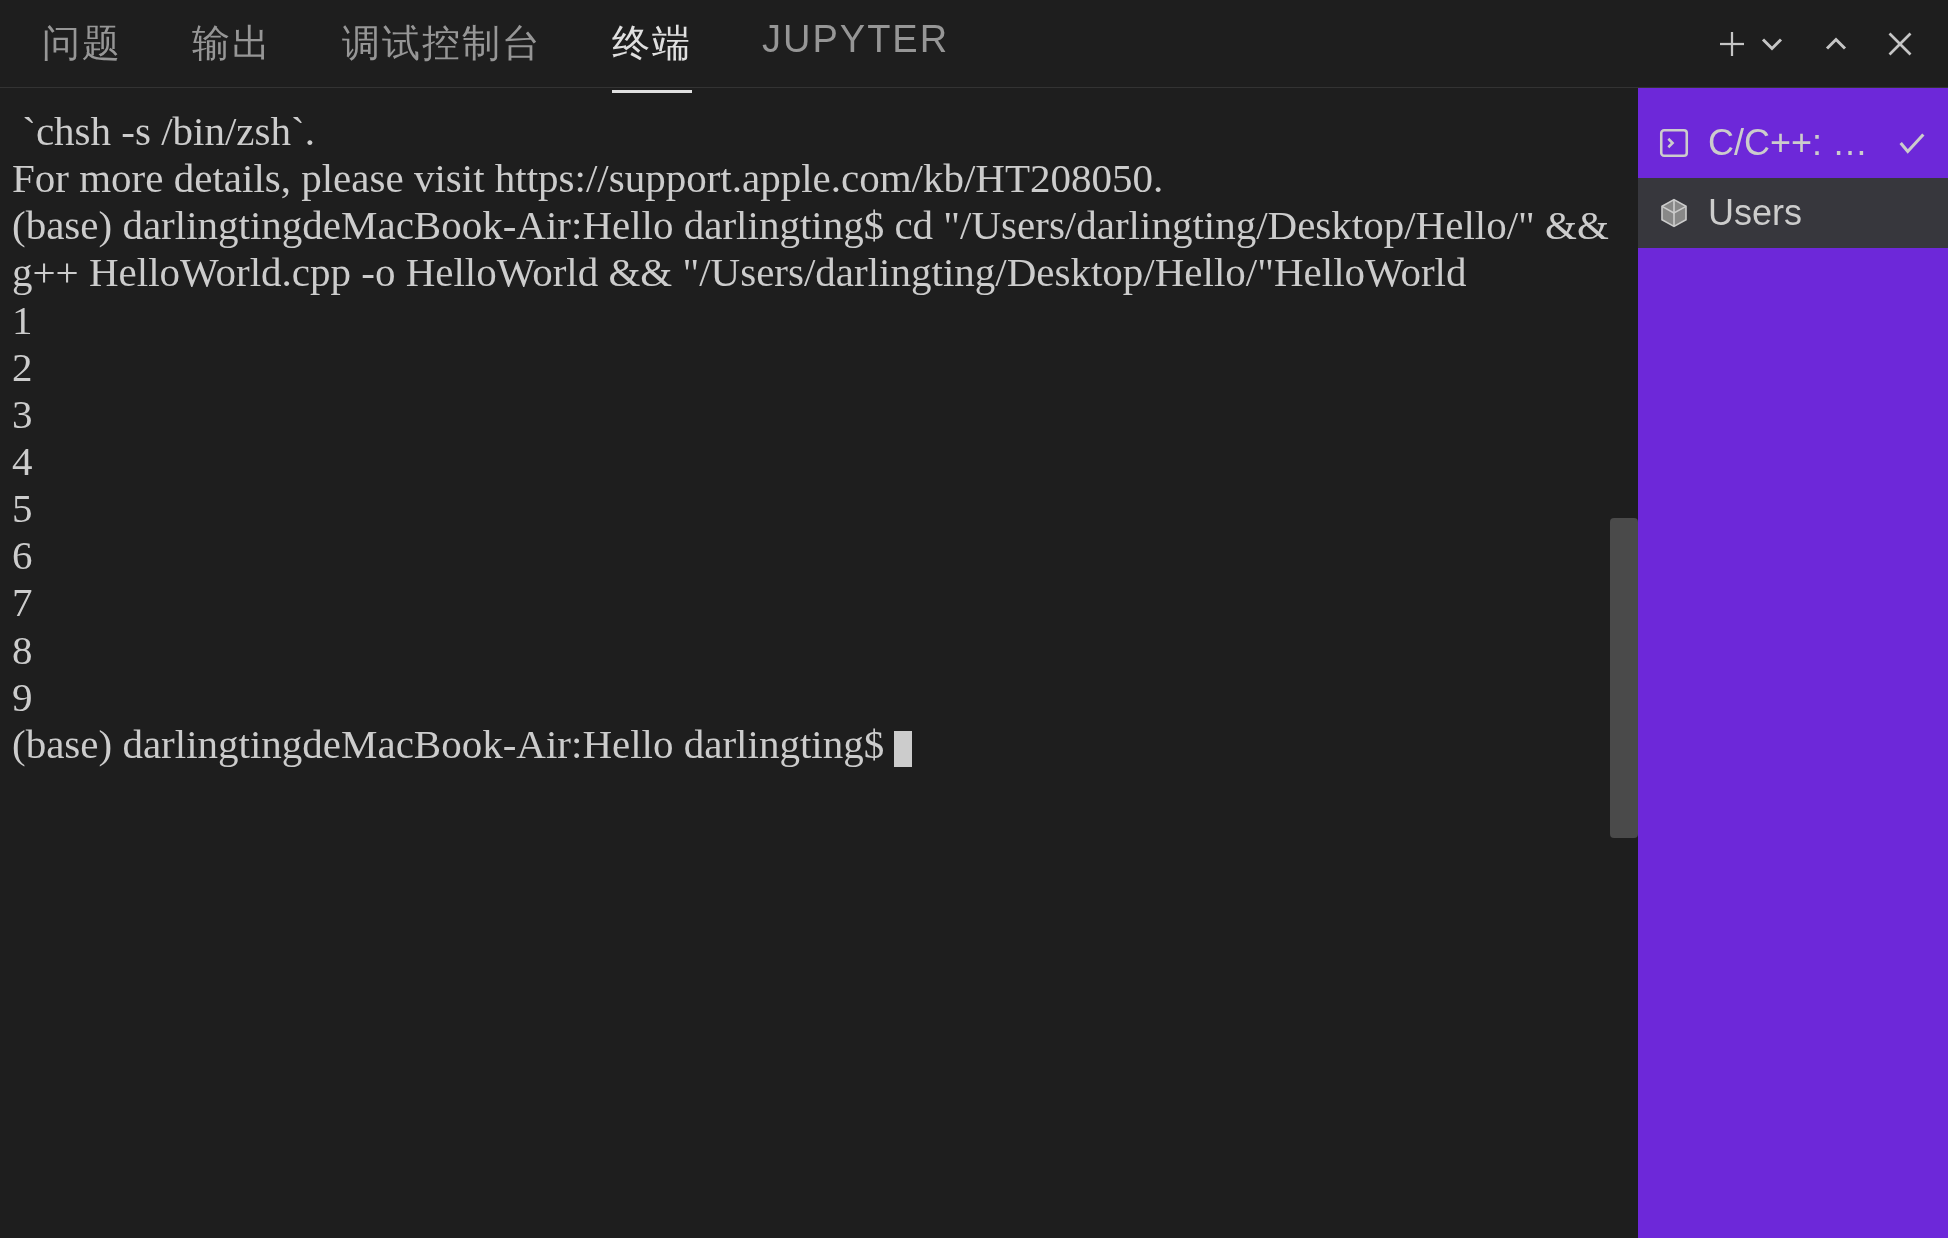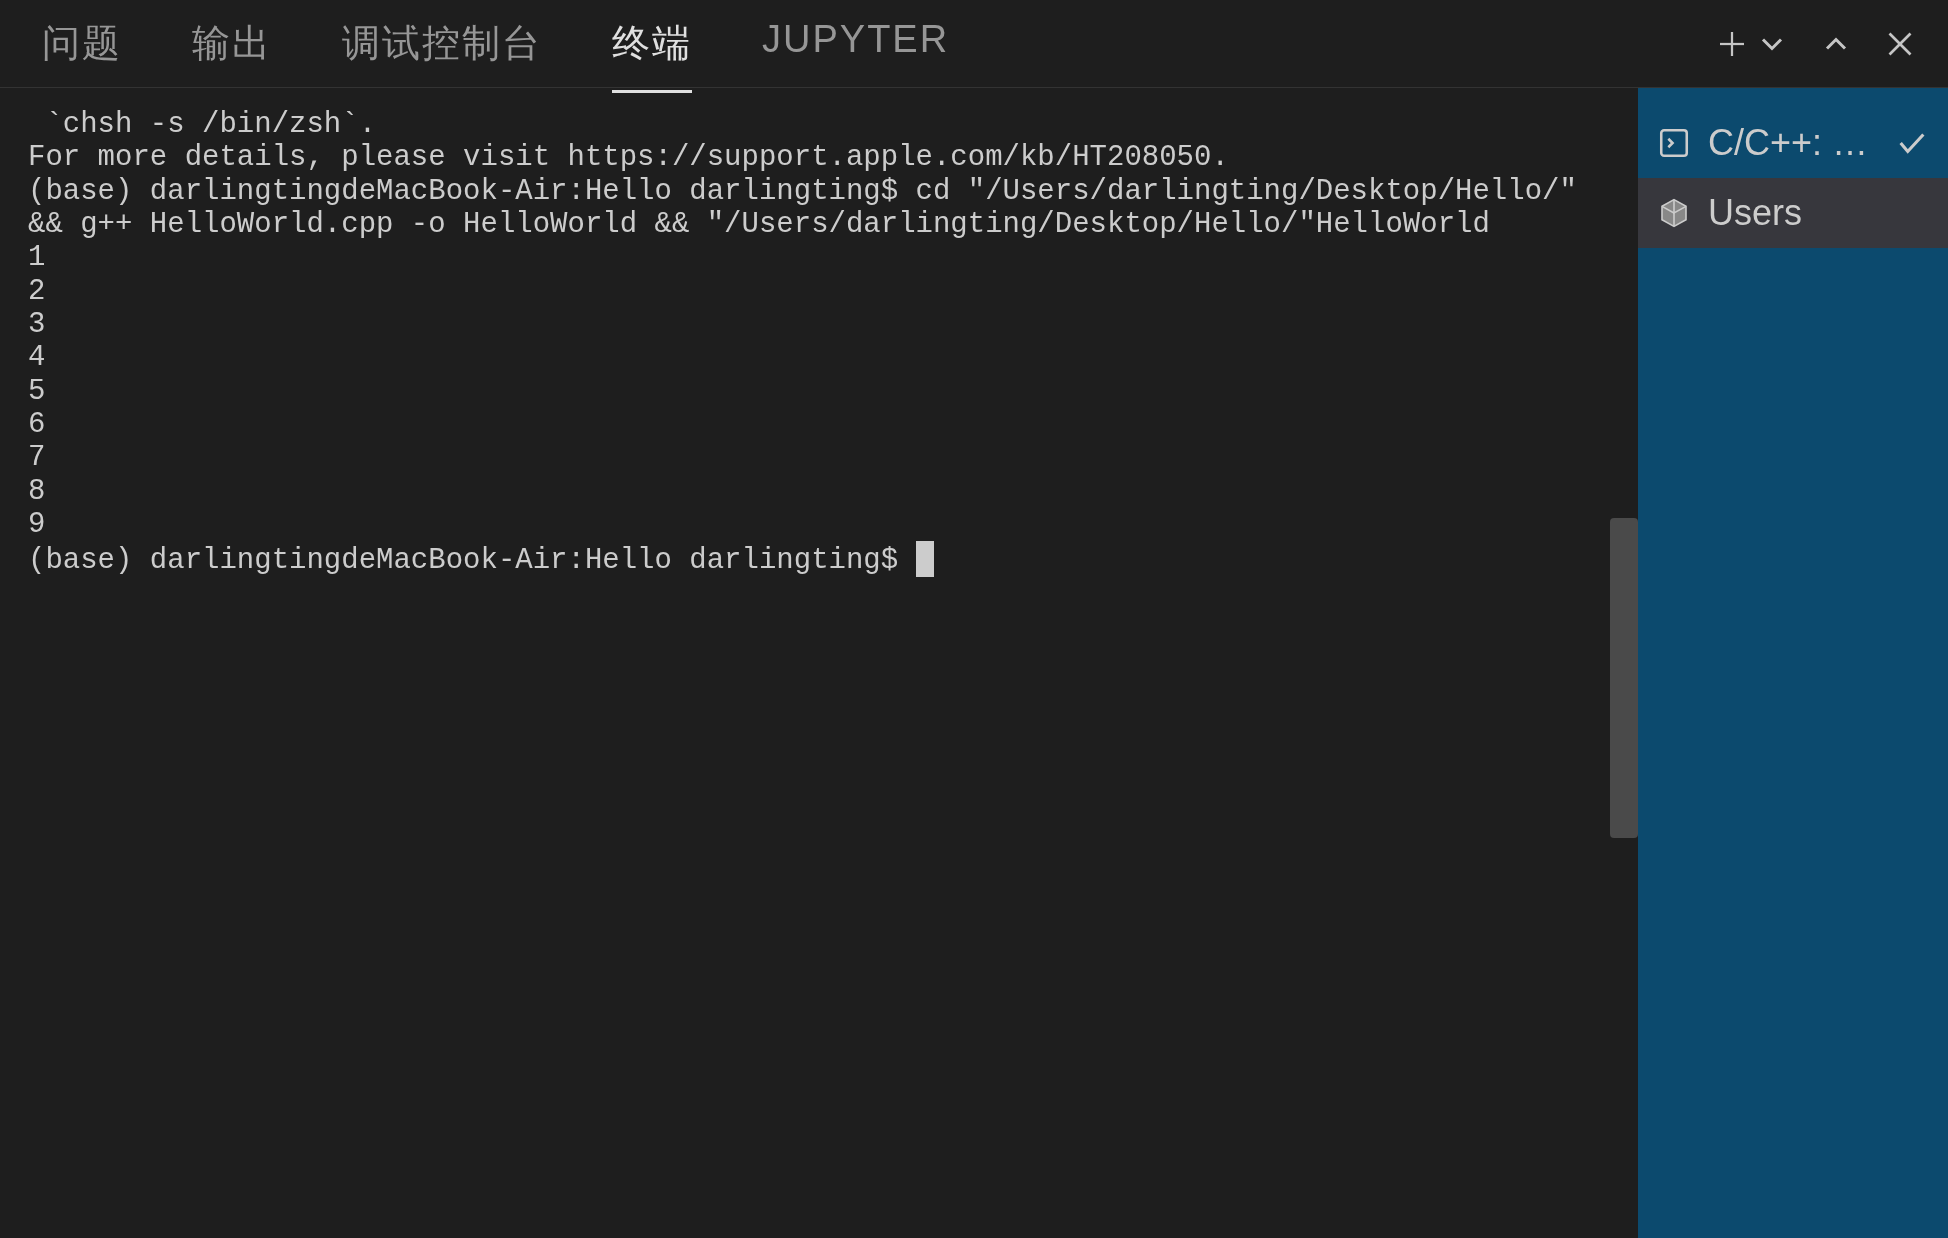--- a/index.html
+++ b/index.html
@@ -68,23 +68,23 @@
       width: 36px;
       height: 36px;
     }
     .content-area {
       display: flex;
       flex: 1;
       overflow: hidden;
     }
     .terminal-output {
       flex: 1;
-      padding: 20px 28px;
-      font-family: Liberation Mono, monospace;
-      font-size: 29px;
+      padding: 20px 12px;
+      font-family: Liberation Serif, serif;
+      font-size: 41px;
       line-height: 1.15;
       color: #cccccc;
       white-space: pre-wrap;
       word-break: break-all;
       position: relative;
       overflow: hidden;
     }
     .scrollbar-track {
       position: absolute;
       right: 0;
@@ -103,21 +103,21 @@
     }
     .cursor-block {
       display: inline-block;
       width: 18px;
       height: 36px;
       background: #cccccc;
       vertical-align: text-bottom;
     }
     .sidebar {
       width: 310px;
-      background: #0c4a6e;
+      background: #6d28d9;
       padding-top: 20px;
     }
     .sidebar-item {
       display: flex;
       align-items: center;
       padding: 14px 18px;
       gap: 16px;
       cursor: pointer;
       color: #cccccc;
       font-size: 36px;

